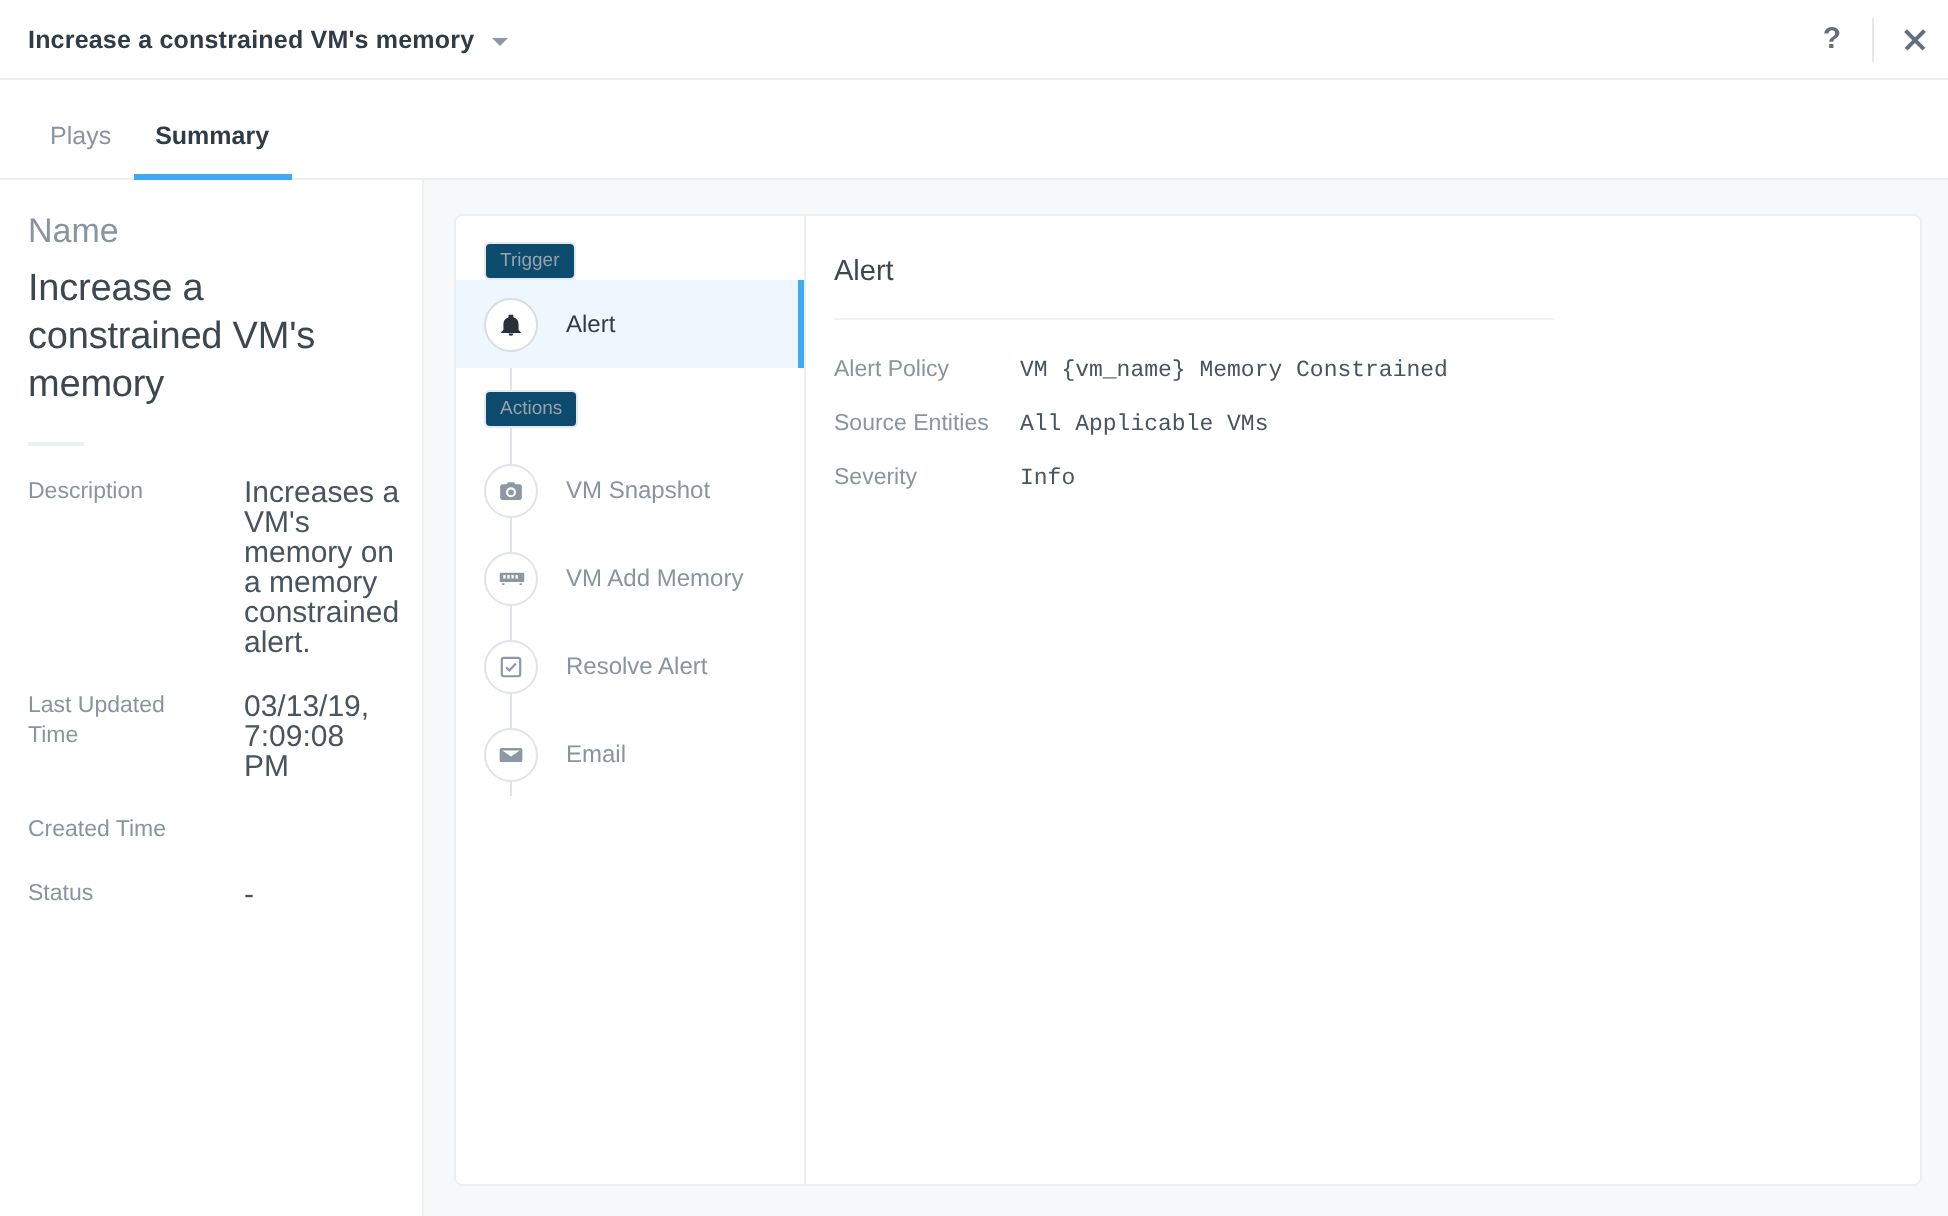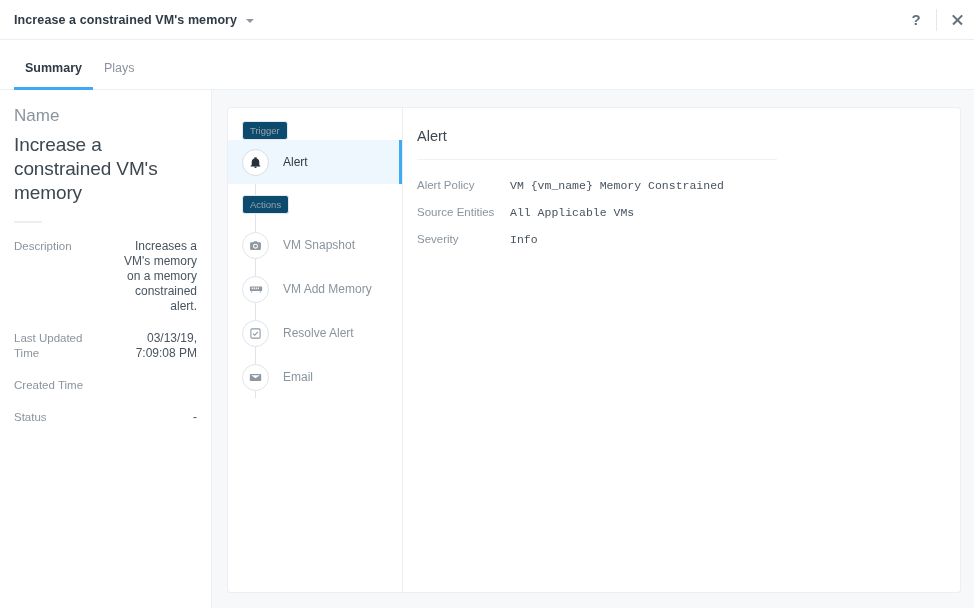--- a/index.html
+++ b/index.html
@@ -107,22 +107,22 @@
   }
   .row {
     display: flex; align-items: flex-start;
     margin-bottom: 17px;
   }
   .row .k {
     width: 88px; flex: 0 0 88px;
     font-size: 11.5px; color: #8a949e; line-height: 15px;
   }
   .row .v {
-    flex: 1; text-align: right;
-    font-size: 12px; color: #48545f; line-height: 15px; margin-left: 20px;
+    flex: 1; 
+    font-size: 15px; color: #48545f; line-height: 15px; margin-left: 20px;
   }
 
   
   .gutter {
     position: absolute; top: 90px; left: 212px;
     width: 762px; height: 518px;
     background: #f6f8fa;
   }
   .card {
     position: absolute; top: 108px; left: 228px;
@@ -221,22 +221,22 @@
     <div class="header-right">
       <div class="hdr-btn help">?</div>
       <div class="hdr-divider"></div>
       <div class="hdr-btn">
         <span class="close-x"></span>
       </div>
     </div>
   </div>
 
   <div class="tabbar">
+    <div class="tab">Plays</div>
     <div class="tab active">Summary</div>
-    <div class="tab">Plays</div>
   </div>
 
   <div class="leftpanel">
     <div class="lbl-name">Name</div>
     <div class="big-title">Increase a constrained VM's memory</div>
     <div class="title-rule"></div>
 
     <div class="row">
       <div class="k">Description</div>
       <div class="v">Increases a VM's memory on a memory constrained alert.</div>

